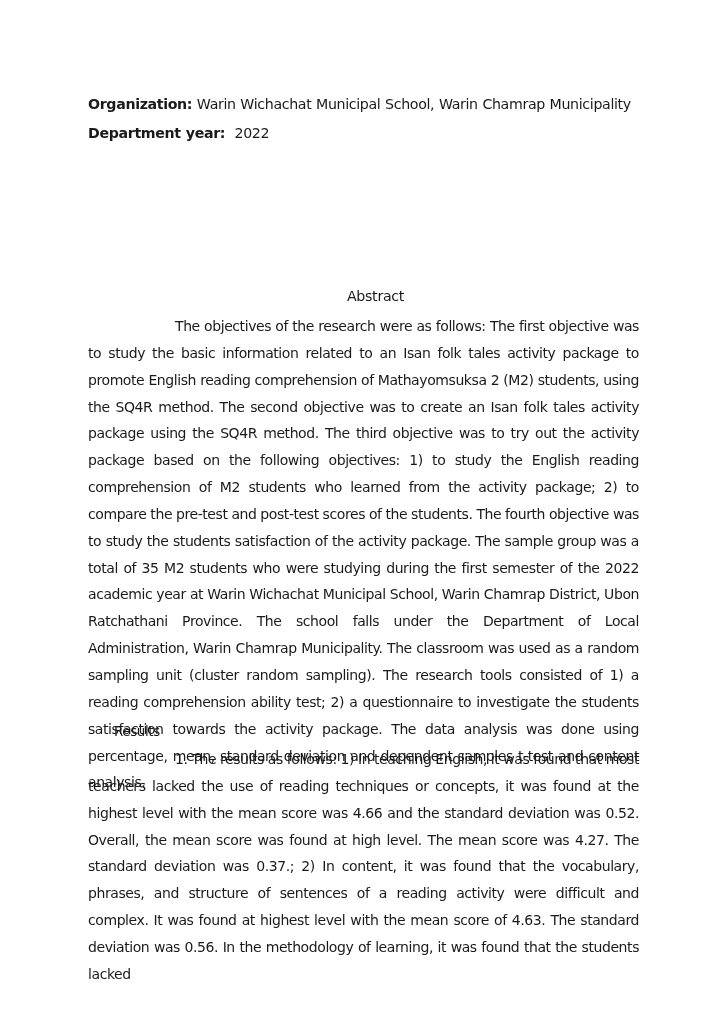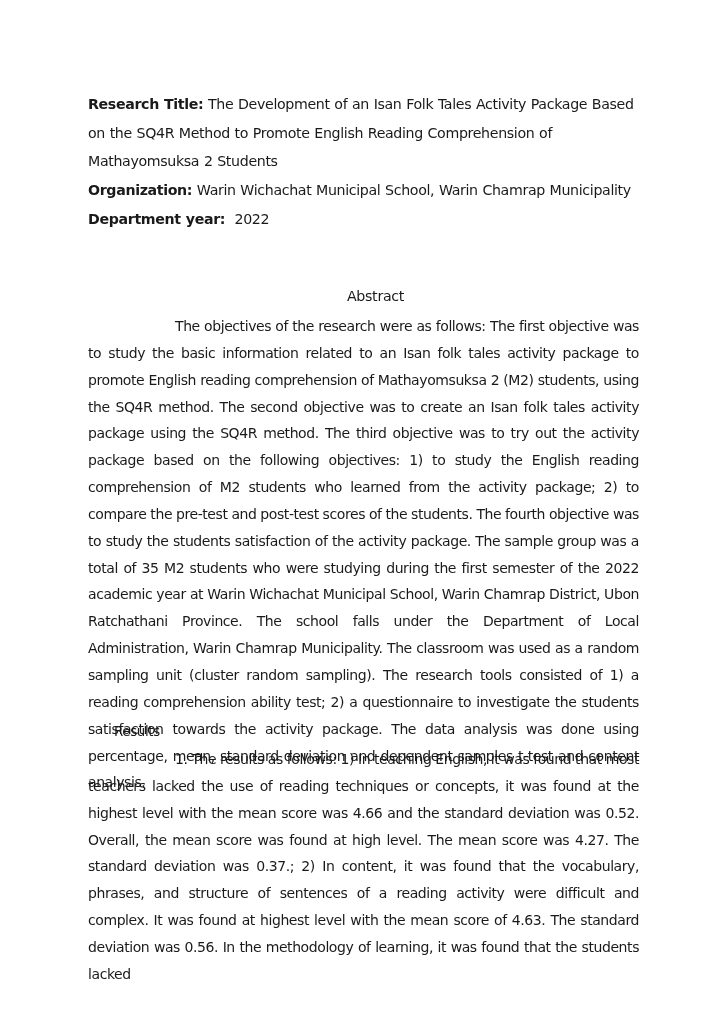--- a/index.html
+++ b/index.html
@@ -13,23 +13,20 @@
                       font-size:14.2px; letter-spacing:-0.3px; font-weight:normal; }
   .para { position:absolute; left:88px; width:551px; font-size:14px; line-height:26.85px;
           text-align:justify; letter-spacing:-0.42px; word-spacing:-0.2px; }
   .para .indent { display:inline-block; width:87px; }
   .results-heading { position:absolute; left:80px; top:724px; font-size:13.3px; letter-spacing:-0.3px;margin-left:34px; }
 </style>
 </head>
 <body>
 
 <div class="page">
-  <div class="meta-line wrap">
-    <span class="label">Research Title:</span><span> The Development of an Isan Folk Tales Activity Package Based on the SQ4R Method to Promote English Reading Comprehension of Mathayomsuksa 2 Students</span>
-  </div>
   <div class="meta-line">
     <span class="label">Organization:</span><span> Warin Wichachat Municipal School, Warin Chamrap Municipality</span>
   </div>
   <div class="meta-line">
     <span class="label">Department year:</span><span style="white-space:pre">  2022</span>
   </div>
 </div>
 
 <div class="abstract-heading">Abstract</div>
 

